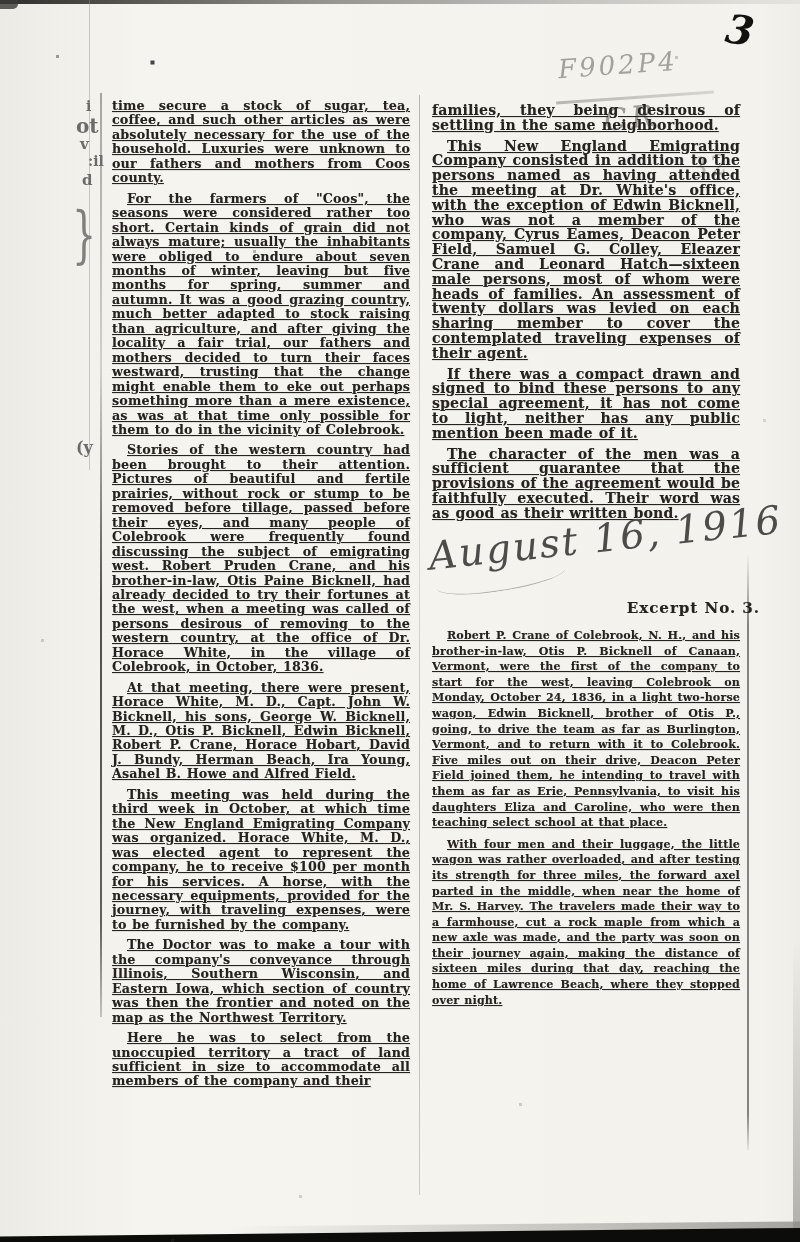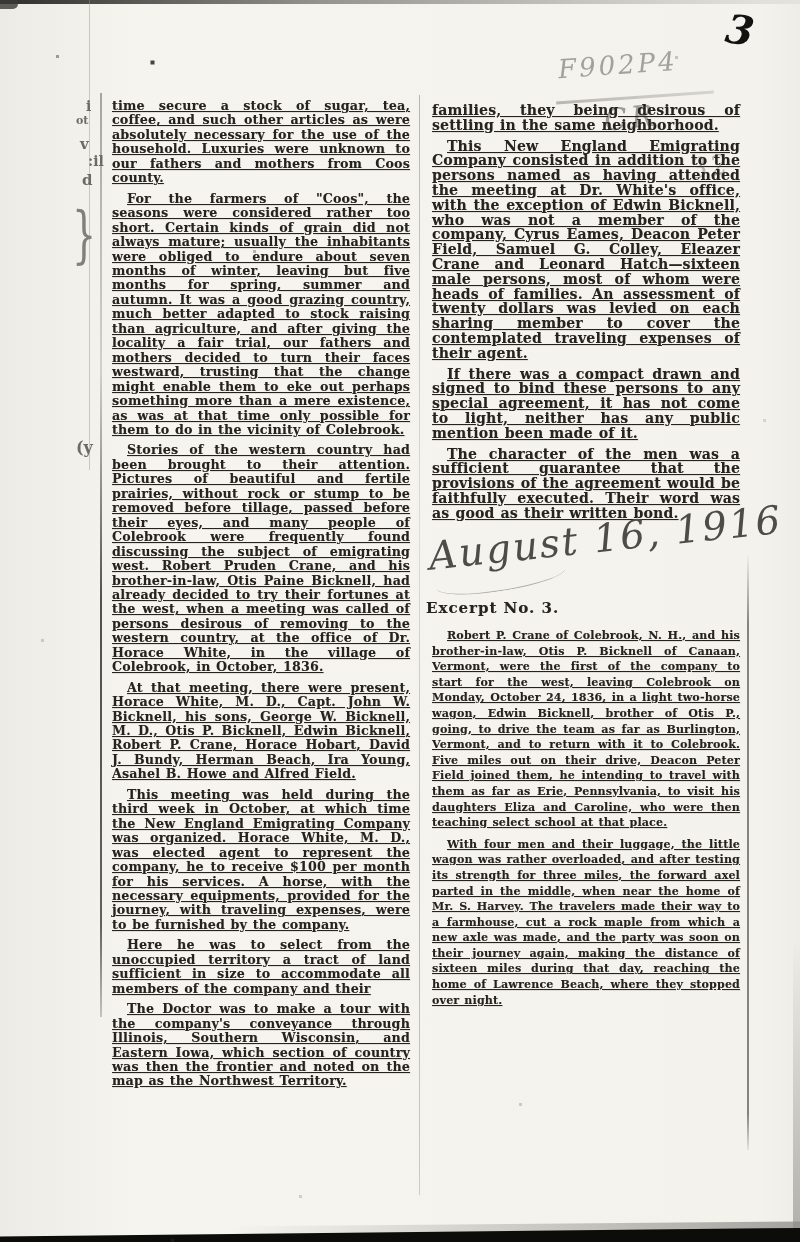--- a/index.html
+++ b/index.html
@@ -28,39 +28,39 @@
     background:linear-gradient(to bottom,rgba(60,58,55,0),rgba(60,58,55,.6) 12%,rgba(60,58,55,.6) 94%,rgba(60,58,55,.08));}
   
   .col{position:absolute;text-align:justify;color:#26231f;font-weight:700;
     letter-spacing:.2px;word-spacing:1px;hyphens:auto;
     text-shadow:.35px .35px 0 rgba(30,28,25,.3);}
   .col p{margin:6px;text-decoration:underline;}
   .col p.indent{text-indent:15px;}
   .col-left{left:106px;top:93px;width:310px;font-size:12.6px;line-height:14.45px;}
   .col-right-top{left:426px;top:97px;width:320px;font-size:14px;line-height:14.8px;}
   .col-right-bottom{left:426px;top:622px;width:320px;font-size:11px;line-height:15.6px;}
-  .excerpt-heading{position:absolute;left:426px;top:599px;width:320px;text-align:left;
+  .excerpt-heading{position:absolute;left:440px;top:599px;width:320px;text-align:right;
     font-size:15px;font-weight:700;letter-spacing:1px;color:#26231f;
     text-shadow:.35px .35px 0 rgba(30,28,25,.3);}
   
   .hand{position:absolute;font-style:italic;font-family:"DejaVu Serif","Liberation Serif",serif;}
   .date-script{left:428px;top:516px;width:340px;font-size:39px;color:#4e4c49;
     letter-spacing:2px;transform:rotate(-6deg);white-space:nowrap;}
   .date-tail{position:absolute;left:436px;top:566px;width:130px;height:24px;
     border-bottom:1.5px solid rgba(90,88,85,.45);border-radius:50%;transform:rotate(-9deg);}
   .annot-code{left:558px;top:50px;font-size:26px;color:#a3a19c;letter-spacing:3px;transform:rotate(-4deg);}
   .annot-underline{position:absolute;left:556px;top:96px;width:158px;height:3px;transform:rotate(-4deg);
     background:linear-gradient(to right,rgba(160,158,153,.7),rgba(160,158,153,.35));}
   .annot-cr{left:604px;top:100px;font-size:30px;color:#9d9b96;letter-spacing:4px;transform:rotate(-6deg);}
   .annot-pagenum{left:726px;top:6px;font-size:40px;font-weight:700;color:#131211;transform:rotate(9deg);}
   .annot-faint{left:690px;top:150px;font-size:28px;color:#b8b6b1;letter-spacing:2px;transform:rotate(-8deg);}
   
   .margin-frags span{position:absolute;color:#6d6b67;font-weight:700;font-size:14px;}
   .margin-frags span:nth-child(1){left:86px;top:98px;}
-  .margin-frags span:nth-child(2){left:76px;top:114px;font-size:11px;}
+  .margin-frags span:nth-child(2){left:76px;top:114px;font-size:20px;}
   .margin-frags span:nth-child(3){left:80px;top:135px;font-size:15px;}
   .margin-frags span:nth-child(4){left:88px;top:153px;}
   .margin-frags span:nth-child(5){left:82px;top:171px;font-size:15px;}
   .margin-frags span:nth-child(6){left:72px;top:200px;font-size:38px;font-weight:400;color:#82807c;transform:scaleY(1.6);transform-origin:top;}
   .margin-frags span:nth-child(7){left:76px;top:438px;font-size:16px;}
   
   .speckles{position:absolute;left:0;top:0;width:1px;height:1px;background:transparent;
     box-shadow:152px 62px 0 1.5px rgba(25,24,22,.8),57px 56px 0 1px rgba(70,68,65,.5),
       254px 251px 0 1px rgba(90,88,85,.4),676px 57px 0 1px rgba(130,128,124,.4),
       520px 1104px 0 1px rgba(110,108,104,.3),42px 640px 0 1px rgba(130,128,124,.35),
@@ -98,22 +98,22 @@
       <span>}</span>
       <span>(y</span>
     </div>
 
   <div class="col col-left">
       <p>time secure a stock of sugar, tea, coffee, and such other articles as were absolutely necessary for the use of the household.  Luxuries were unknown to our fathers and mothers from Coos county.</p>
       <p class="indent">For the farmers of "Coos", the seasons were considered rather too short.  Certain kinds of grain did not always mature; usually the inhabitants were obliged to endure about seven months of winter, leaving but five months for spring, summer and autumn.  It was a good grazing country, much better adapted to stock raising than agriculture, and after giving the locality a fair trial, our fathers and mothers decided to turn their faces westward, trusting that the change might enable them to eke out perhaps something more than a mere existence, as was at that time only possible for them to do in the vicinity of Colebrook.</p>
       <p class="indent">Stories of the western country had been brought to their attention.  Pictures of beautiful and fertile prairies, without rock or stump to be removed before tillage, passed before their eyes, and many people of Colebrook were frequently found discussing the subject of emigrating west.  Robert Pruden Crane, and his brother-in-law, Otis Paine Bicknell, had already decided to try their fortunes at the west, when a meeting was called of persons desirous of removing to the western country, at the office of Dr. Horace White, in the village of Colebrook, in October, 1836.</p>
       <p class="indent">At that meeting, there were present, Horace White, M. D., Capt. John W. Bicknell, his sons, George W. Bicknell, M. D., Otis P. Bicknell, Edwin Bicknell, Robert P. Crane, Horace Hobart, David J. Bundy, Herman Beach, Ira Young, Asahel B. Howe and Alfred Field.</p>
       <p class="indent">This meeting was held during the third week in October, at which time the New England Emigrating Company was organized.  Horace White, M. D., was elected agent to represent the company, he to receive $100 per month for his services.  A horse, with the necessary equipments, provided for the journey, with traveling expenses, were to be furnished by the company.</p>
+      <p class="indent">The Doctor was to make a tour with the company's conveyance through Illinois, Southern Wisconsin, and Eastern Iowa, which section of country was then the frontier and noted on the map as the Northwest Territory.</p>
       <p class="indent">Here he was to select from the unoccupied territory a tract of land sufficient in size to accommodate all members of the company and their</p>
-      <p class="indent">The Doctor was to make a tour with the company's conveyance through Illinois, Southern Wisconsin, and Eastern Iowa, which section of country was then the frontier and noted on the map as the Northwest Territory.</p>
     </div>
 
   <div class="col col-right-top">
       <p>families, they being desirous of settling in the same neighborhood.</p>
       <p class="indent">This New England Emigrating Company consisted in addition to the persons named as having attended the meeting at Dr. White's office, with the exception of Edwin Bicknell, who was not a member of the company, Cyrus Eames, Deacon Peter Field, Samuel G. Colley, Eleazer Crane and Leonard Hatch—sixteen male persons, most of whom were heads of families.  An assessment of twenty dollars was levied on each sharing member to cover the contemplated traveling expenses of their agent.</p>
       <p class="indent">If there was a compact drawn and signed to bind these persons to any special agreement, it has not come to light, neither has any public mention been made of it.</p>
       <p class="indent">The character of the men was a sufficient guarantee that the provisions of the agreement would be faithfully executed.  Their word was as good as their written bond.</p>
     </div>
 
   <div class="hand date-script">August 16, 1916</div>

